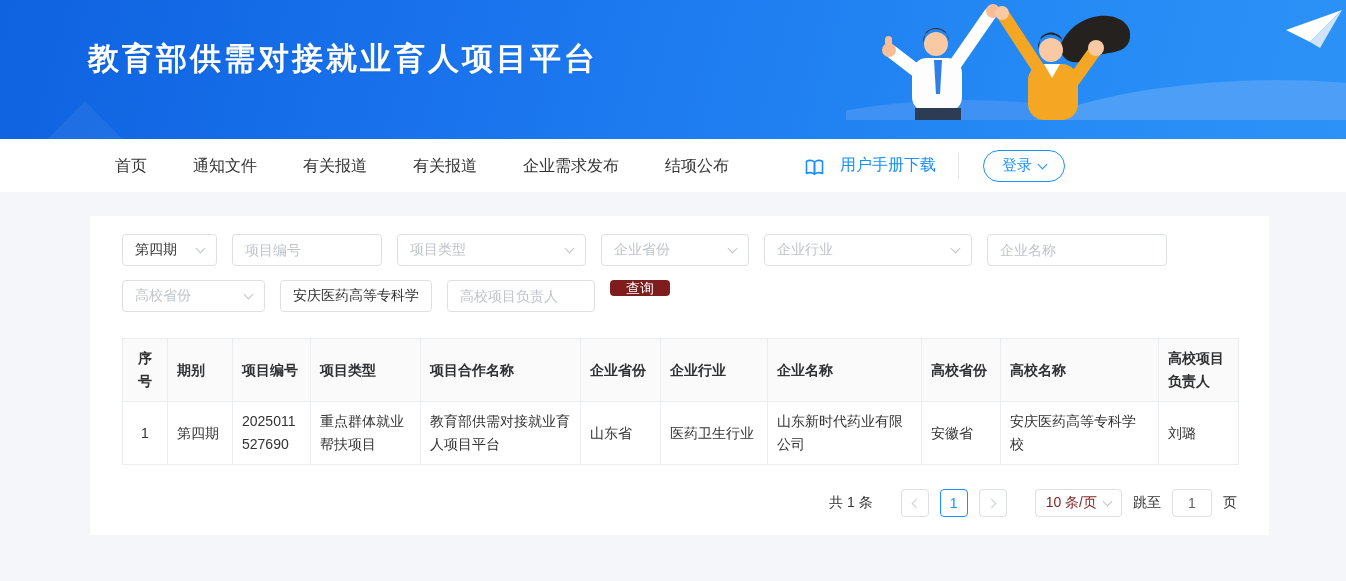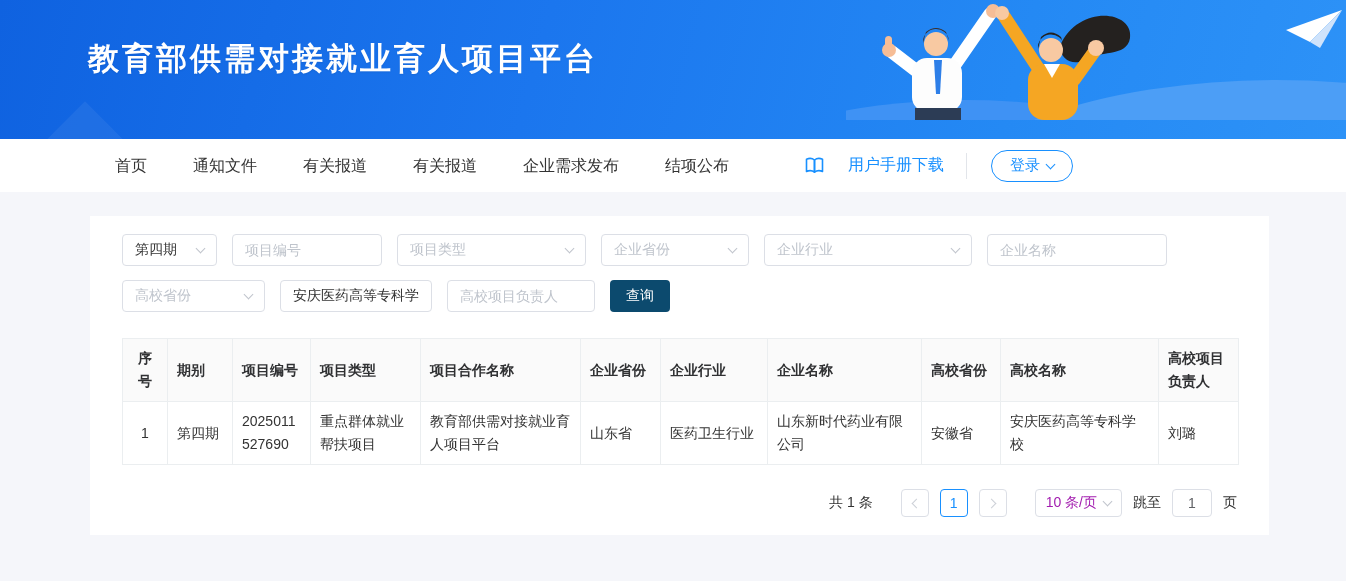--- a/index.html
+++ b/index.html
@@ -60,22 +60,22 @@
     left: -3px; right: -3px; bottom: 0;
     height: 3px;
     background: #1890ff;
     border-radius: 2px;
   }
   .manual-link {
     margin-left: 30px;
     color: #1890ff;
     font-size: 16px;
     display: flex;
-    align-items: center;
-    gap: 24px;
+    align-items: flex-end;
+    gap: 16px;
     cursor: pointer;
     white-space: nowrap;
   }
   .nav-divider { width: 1px; height: 26px; background: #e2e5ea; margin: 0 24px 0 22px; }
   .login-btn {
     height: 32px;
     padding: 0 18px;
     border: 1px solid #1890ff;
     border-radius: 16px;
     background: #fff;
@@ -134,22 +134,22 @@
   .w-period { width: 95px; }
   .w-projno { width: 150px; }
   .w-projtype { width: 189px; }
   .w-cprov { width: 148px; }
   .w-cind { width: 208px; }
   .w-cname { width: 180px; }
   .w-sprov { width: 143px; }
   .w-sname { width: 152px; }
   .w-sleader { width: 148px; }
   .search-btn {
-    width: 60px; height: 32px;
-    background: #0c4a6e;
+    width: 60px; height: 16px;
+    background: #7f1d1d;
     border: none;
     border-radius: 4px;
     color: #fff;
     font-size: 14px;
     cursor: pointer;
     font-family: inherit;
   }
 
   
   table.results {
@@ -206,21 +206,21 @@
   .pg-arrow.right { transform: rotate(-45deg); margin-right: 3px; }
   .pg-btn.current { border-color: #1890ff; color: #1890ff; font-size: 14px; }
   .size-select {
     height: 28px;
     border: 1px solid #dcdfe6;
     border-radius: 4px;
     padding: 0 10px;
     display: flex;
     align-items: center;
     gap: 7px;
-    color: #a21caf;
+    color: #7f1d1d;
     cursor: pointer;
     background: #fff;
   }
   .jump-input {
     width: 40px; height: 28px;
     border: 1px solid #dcdfe6;
     border-radius: 4px;
     text-align: center;
     font-size: 14px;
     color: #606266;

